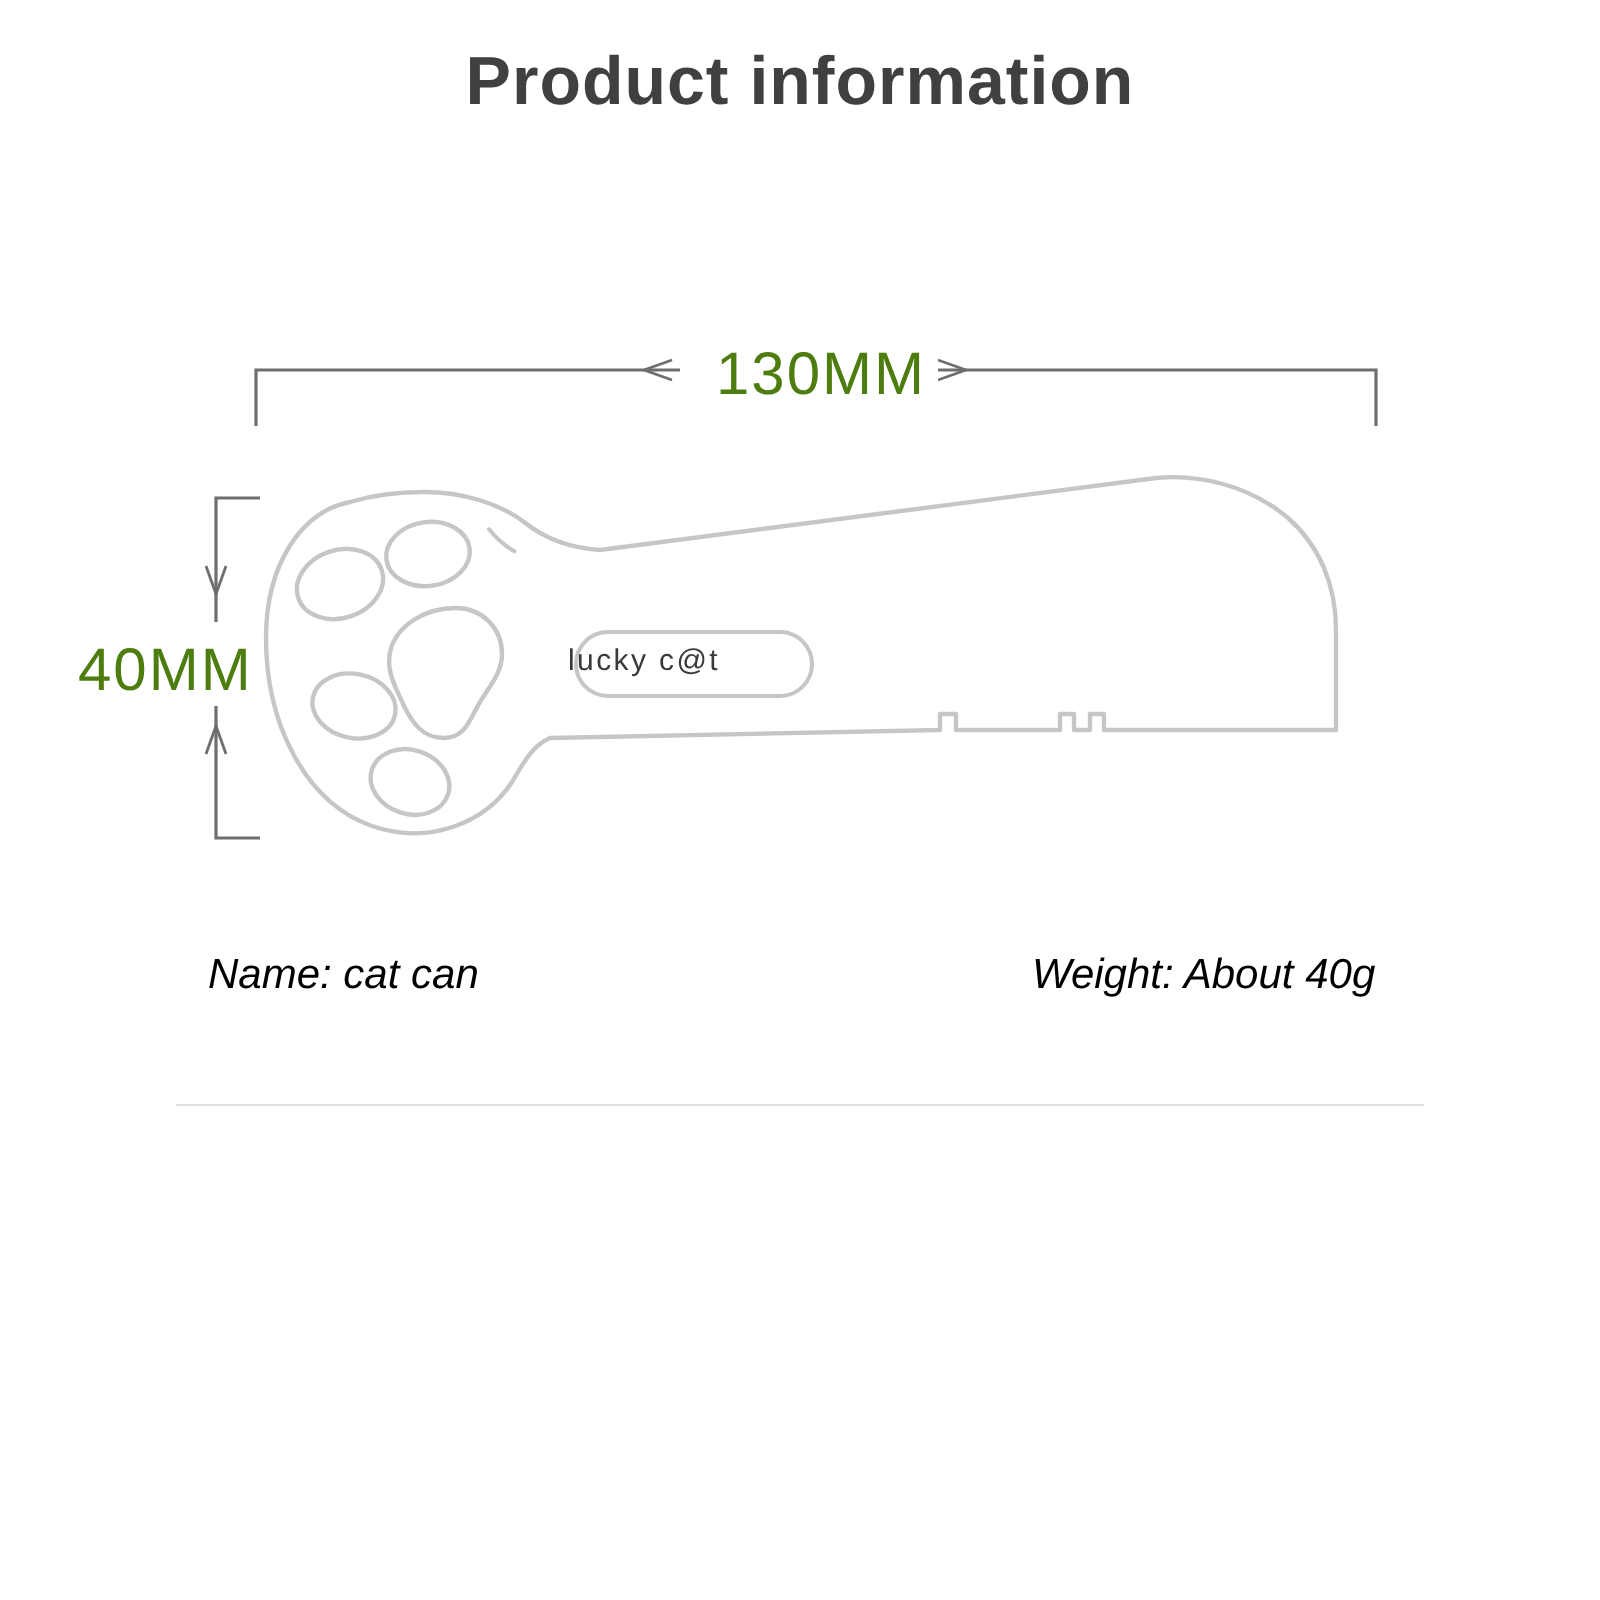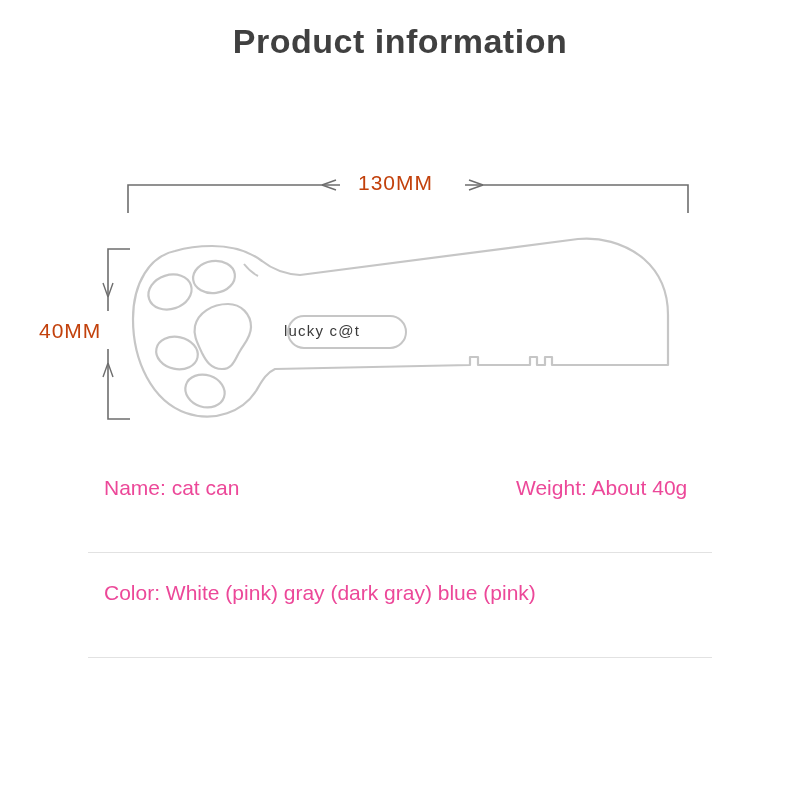--- a/index.html
+++ b/index.html
@@ -30,22 +30,22 @@
   .diagram {
     position: relative;
     width: 800px;
     height: 400px;
   }
   .diagram svg {
     display: block;
   }
   .dim-label {
     position: absolute;
-    font-size: 21px;
-    color: #c2410c;
+    font-size: 30px;
+    color: #4d7c0f;
     letter-spacing: 1px;
     background: #ffffff;
     padding: 0 6px;
   }
   #dim-width-label {
     left: 352px;
     top: 110px;
   }
   #dim-height-label {
     left: 33px;
@@ -73,22 +73,23 @@
     height: 104px;
     border-bottom: 1px solid #e2e2e2;
   }
   .spec-row:first-child {
     border-top: none;
   }
   .spec-cell {
     position: absolute;
     top: 28px;
     font-size: 21px;
-    color: #ec4899;
+    color: #000000;
     white-space: nowrap;
+    font-style: italic;
   }
   .cell-left  { left: 16px; }
   .cell-right { left: 404px; margin-left: 24px; }
   .cell-wide  { left: 16px; }
 </style>
 </head>
 <body>
 
 <div class="title">Product information</div>
 
@@ -154,17 +155,14 @@
 </div>
 
 <div class="specs">
 
   <div class="spec-row">
     <div class="spec-cell cell-left">Name: cat can</div>
     <div class="spec-cell cell-right">Weight: About 40g</div>
   </div>
 
 
-  <div class="spec-row">
-    <div class="spec-cell cell-wide">Color: White (pink) gray (dark gray) blue (pink)</div>
-  </div>
 
 </div>
 
 </body></html>

